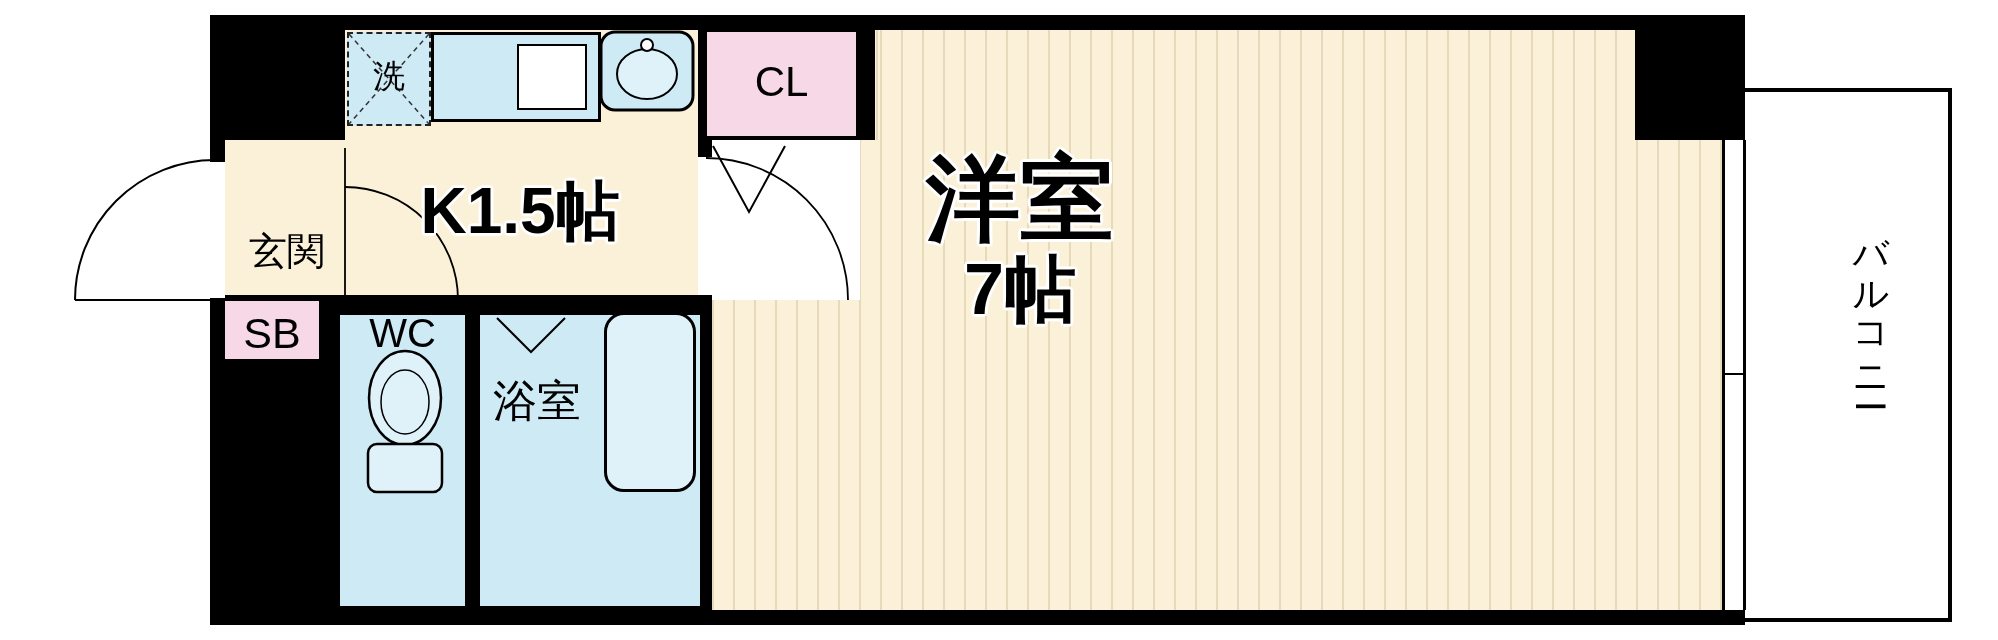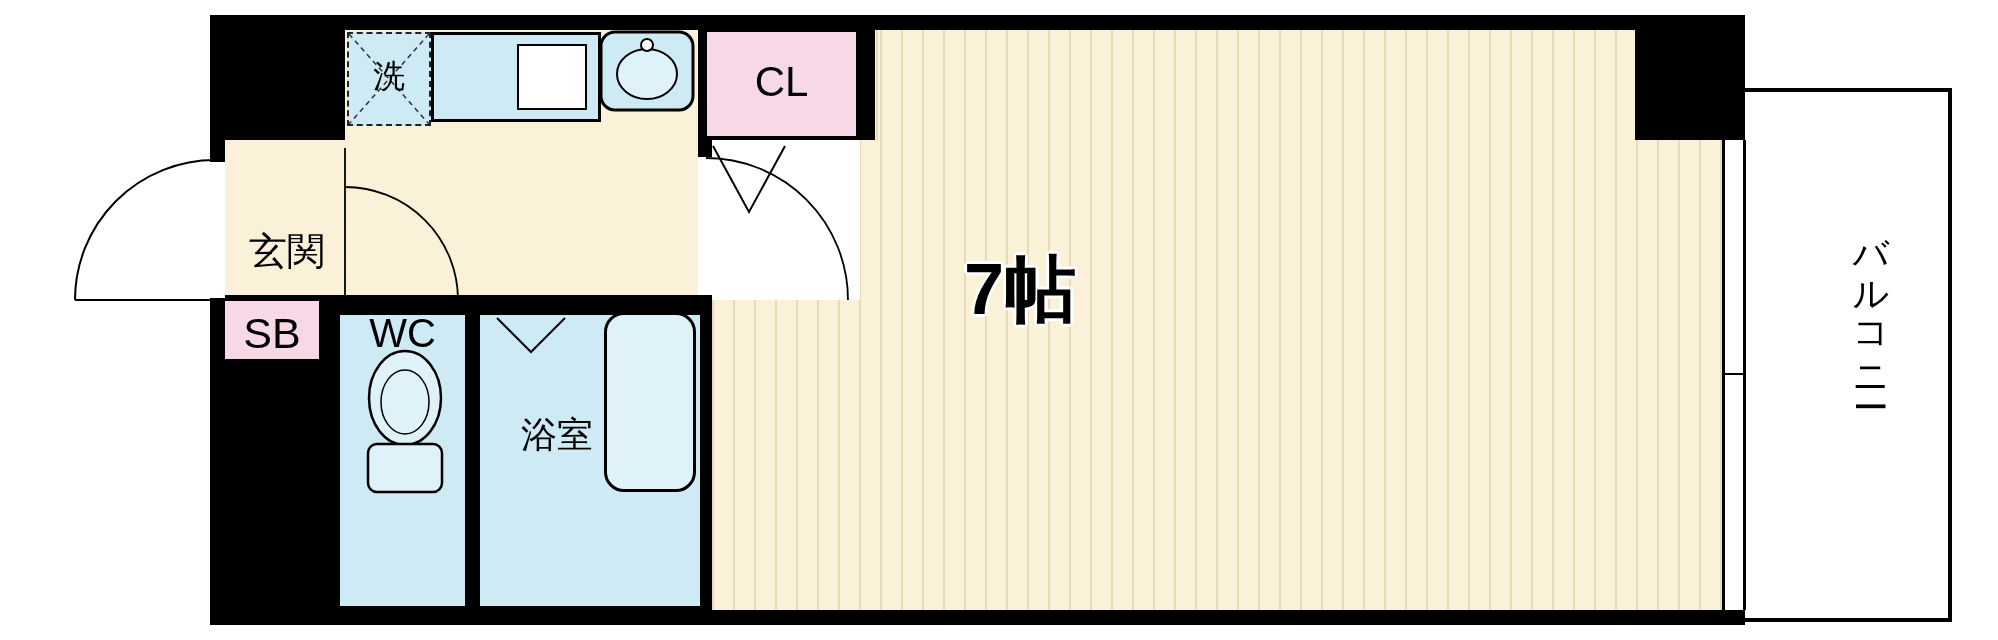--- a/index.html
+++ b/index.html
@@ -47,21 +47,21 @@
 
   
   .lbl{position:absolute;text-align:center;line-height:1.05;white-space:nowrap;}
   .halo{text-shadow:-2px -2px 0 #fff,2px -2px 0 #fff,-2px 2px 0 #fff,2px 2px 0 #fff,0 -3px 0 #fff,0 3px 0 #fff,-3px 0 0 #fff,3px 0 0 #fff;}
   .lbl-genkan{left:228px;top:192px;width:118px;font-size:38px;margin-top:40px;}
   .lbl-kitchen{left:350px;top:178px;width:340px;font-size:64px;font-weight:bold;}
   .lbl-washer{left:347px;top:60px;width:84px;font-size:32px;}
   .lbl-closet{left:703px;top:60px;width:157px;font-size:42px;text-align:center;}
   .lbl-shoebox{left:222px;top:311px;width:100px;font-size:43px;}
   .lbl-wc{left:340px;top:312px;width:125px;font-size:40px;}
-  .lbl-bath{left:492px;top:378px;width:130px;font-size:36px;margin-top:38px;}
+  .lbl-bath{left:472px;top:378px;width:130px;font-size:44px;}
   .lbl-room1{left:820px;top:150px;width:400px;font-size:94px;font-weight:bold;}
   .lbl-room2{left:820px;top:252px;width:400px;font-size:72px;font-weight:bold;}
   .lbl-balcony{left:1852px;top:152px;height:300px;font-size:36px;writing-mode:vertical-rl;letter-spacing:3px;}
 </style>
 </head>
 <body>
 
 <div class="stage">
 
   <div class="abs wall-base"></div>
@@ -118,21 +118,23 @@
     </g>
     <g style="stroke:#000;stroke-width:2;fill:none;">
       <path d="M 497 318 L 531 352 L 565 318"></path>
     </g>
     <g style="stroke:#000;stroke-width:2;">
       <path d="M 1722 374 L 1746 374"></path>
     </g>
   </svg>
 
   <div class="lbl lbl-genkan">玄関</div>
+  <div class="lbl lbl-kitchen halo">K1.5帖</div>
   <div class="lbl lbl-washer">洗</div>
   <div class="lbl lbl-closet">CL</div>
   <div class="lbl lbl-shoebox">SB</div>
   <div class="lbl lbl-wc">WC</div>
   <div class="lbl lbl-bath">浴室</div>
+  <div class="lbl lbl-room1 halo">洋室</div>
   <div class="lbl lbl-room2 halo">7帖</div>
   <div class="lbl lbl-balcony">バルコニー</div>
 
 </div>
 
 </body></html>

